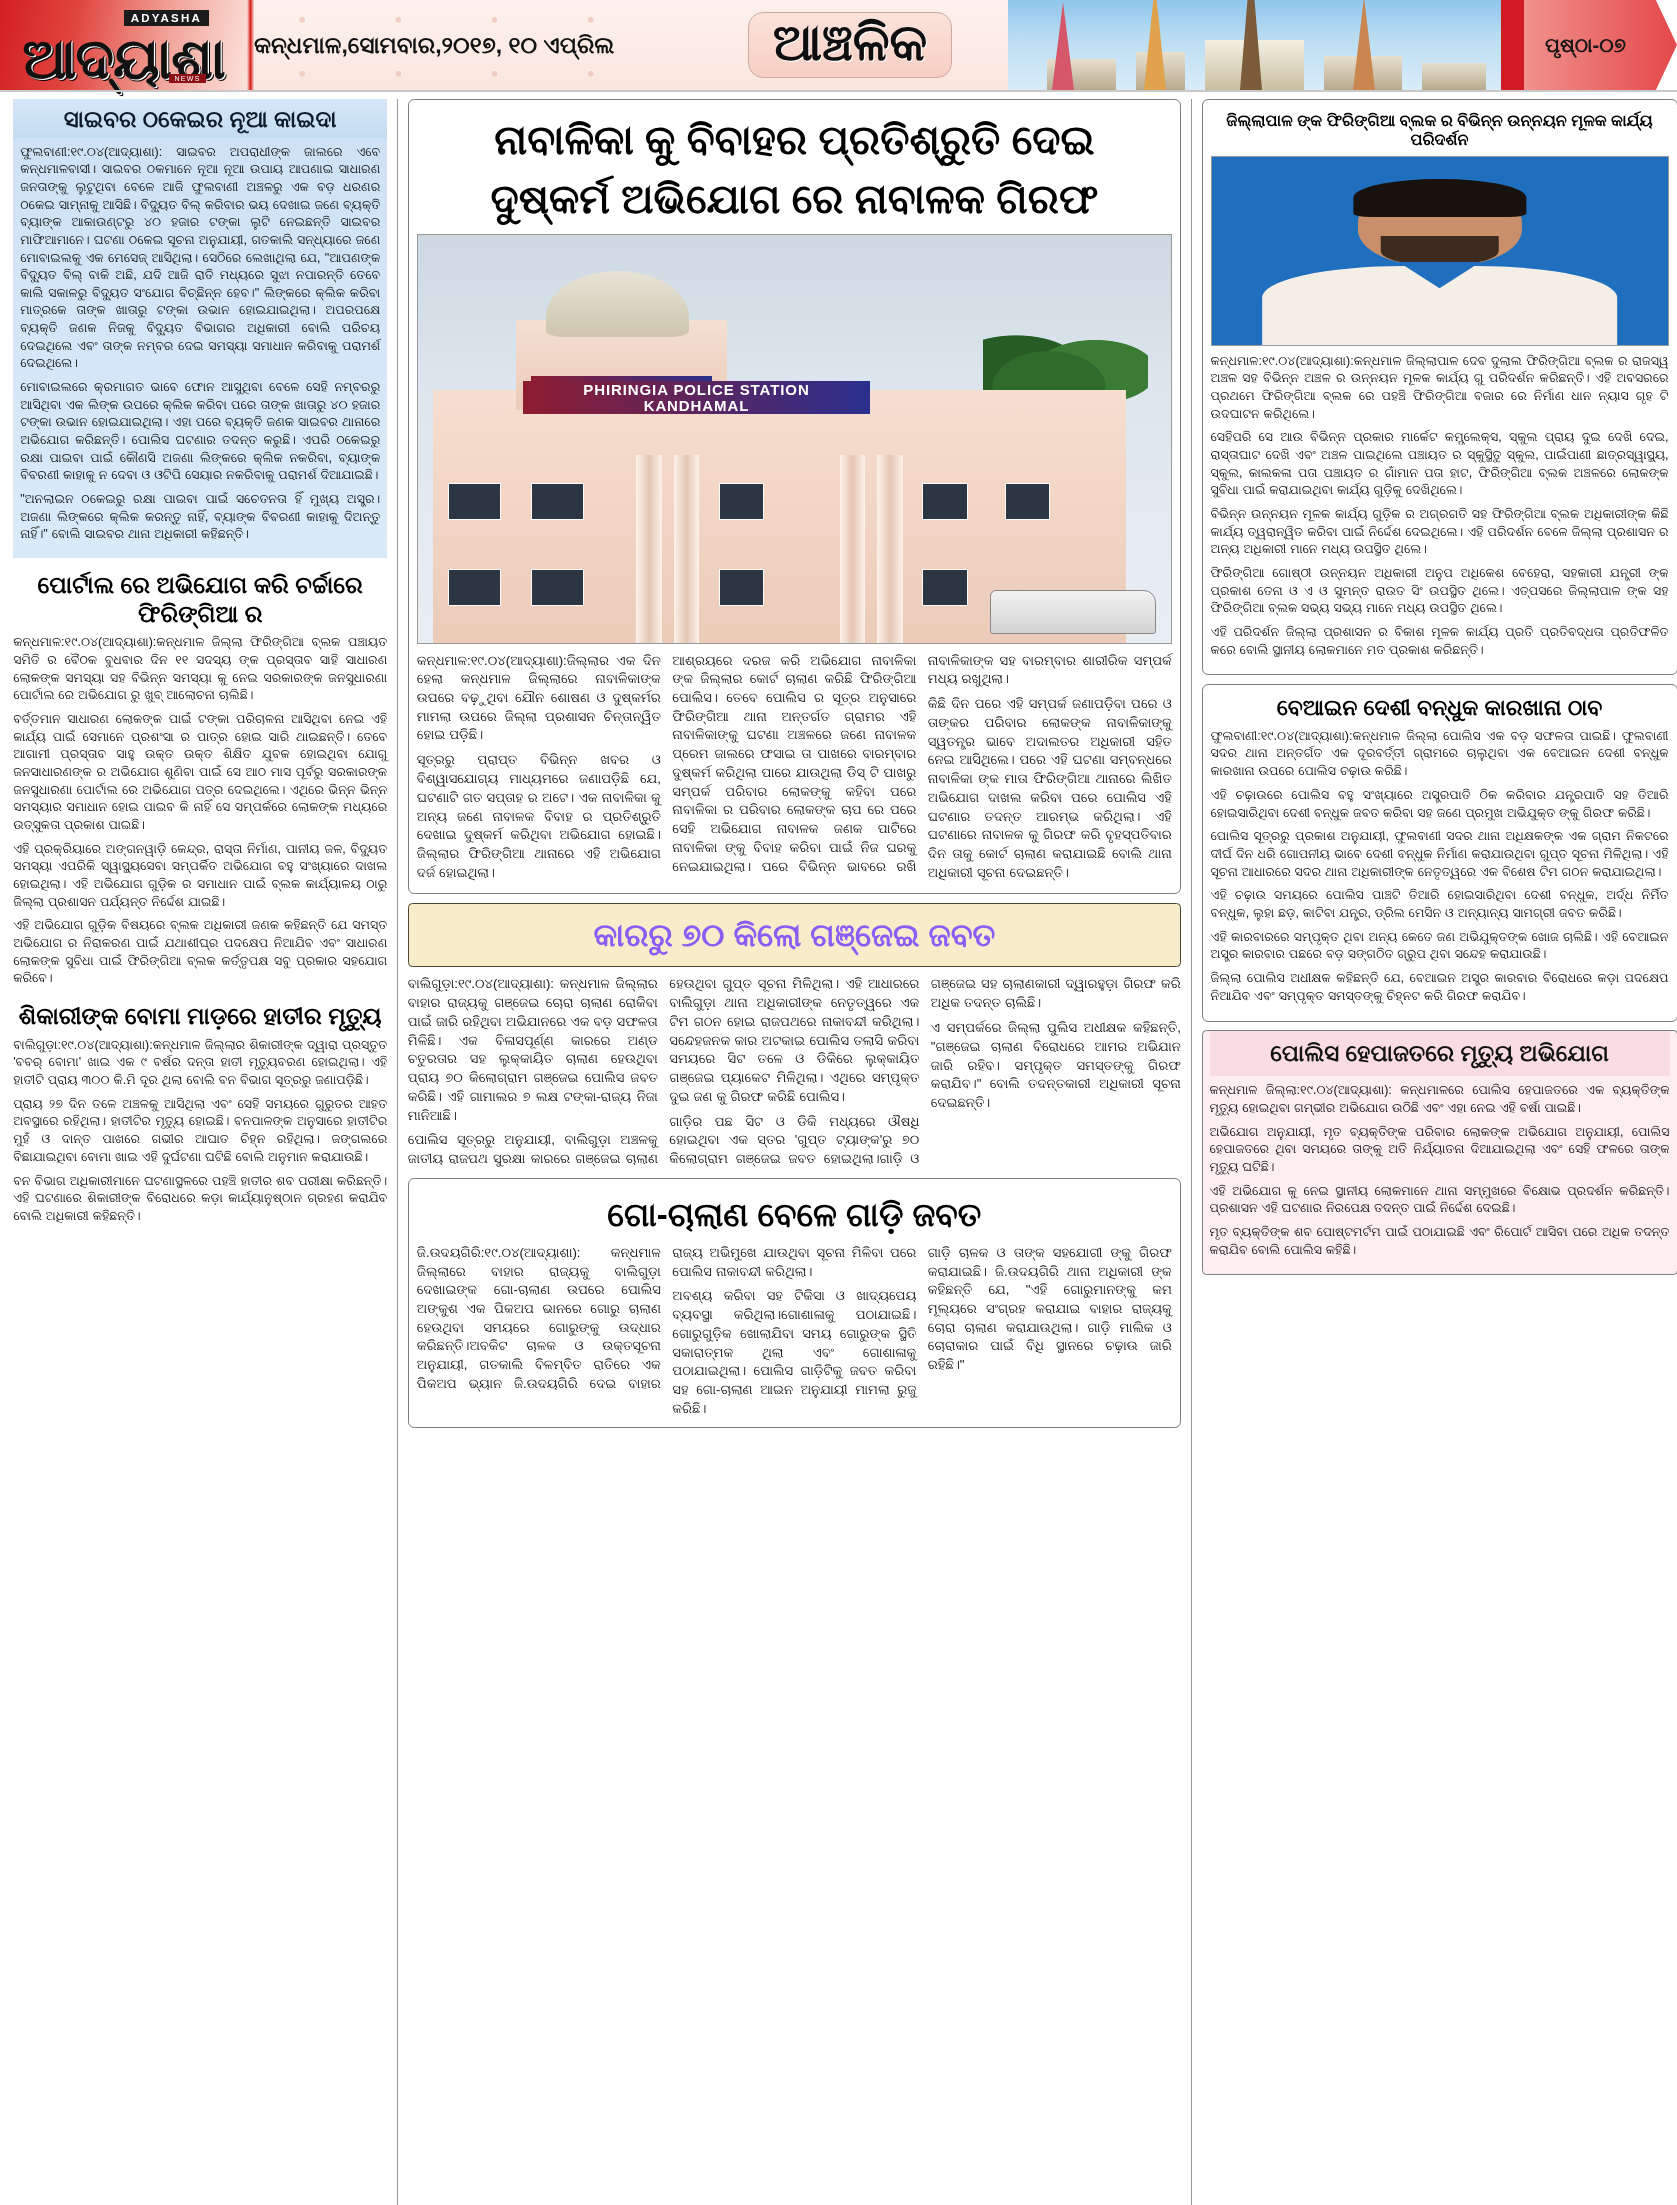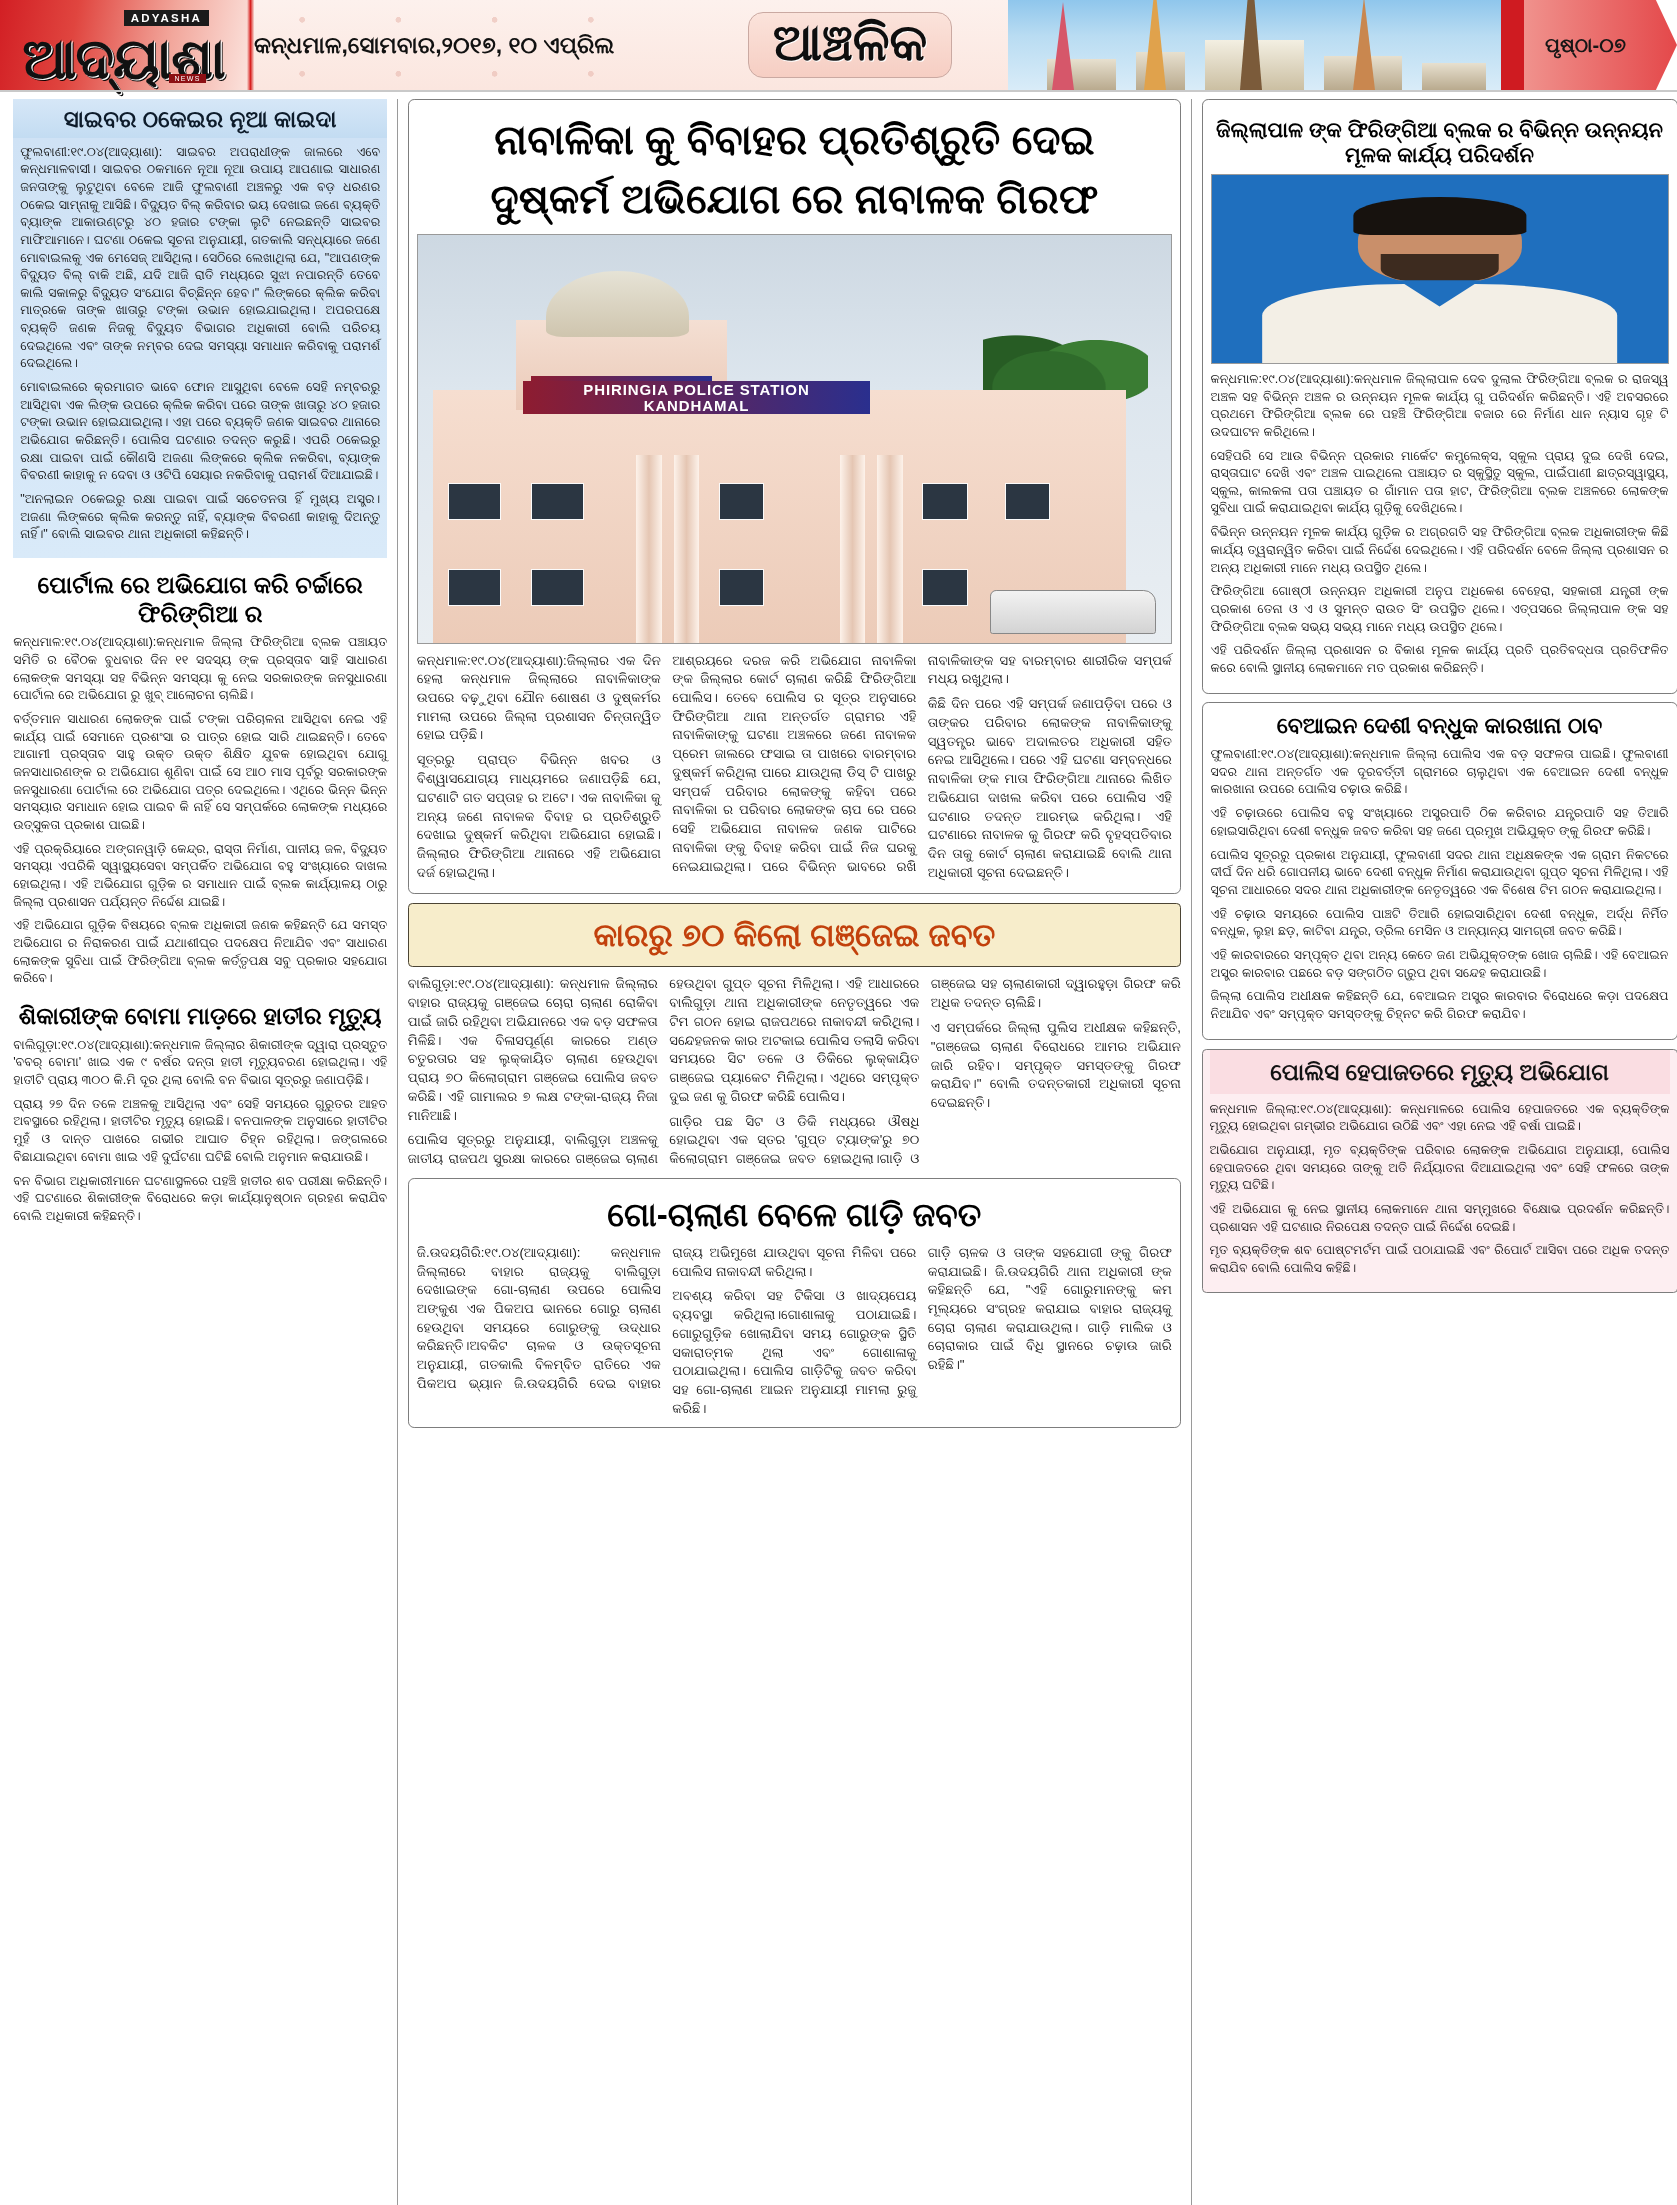--- a/index.html
+++ b/index.html
@@ -205,21 +205,21 @@
     border: 1.3px solid #4b4434;
     border-radius: 4.4px;
     background: #f7edcb;
     padding: 0;
     margin-bottom: 8px;
   }
   .hl-cream {
     text-align: center;
     font-size: 32px;
     font-weight: bold;
-    color: #c2410c;
+    color: #8b5cf6;
     line-height: 1.2;
     padding: 11.5px 4.4px 12.3px;
   }
   .hl-pink-wrap {
     background: #fadde2;
     padding: 8px 4.4px 8.8px;
     margin-bottom: 6.2px;
   }
   .hl-pink {
     text-align: center;
@@ -495,21 +495,21 @@
           <p class="txt">ଗାଡ଼ି ଚାଳକ ଓ ତାଙ୍କ ସହଯୋଗୀ ଙ୍କୁ ଗିରଫ କରାଯାଇଛି। ଜି.ଉଦୟଗିରି ଥାନା ଅଧିକାରୀ ଙ୍କ କହିଛନ୍ତି ଯେ, "ଏହି ଗୋରୁମାନଙ୍କୁ କମ ମୂଲ୍ୟରେ ସଂଗ୍ରହ କରାଯାଇ ବାହାର ରାଜ୍ୟକୁ ଚୋରା ଚାଲାଣ କରାଯାଉଥିଲା। ଗାଡ଼ି ମାଲିକ ଓ ଚୋରାକାର ପାଇଁ ବିଧି ସ୍ଥାନରେ ଚଢ଼ାଉ ଜାରି ରହିଛି।"</p>
         </div>
       </div>
     </div>
 
     <div class="divider"></div>
 
     <div class="col-right">
 
       <div class="card">
-        <div class="hl-plain" style="font-size:21px;padding-top:3.5px;margin-top:6px;">ଜିଲ୍ଲାପାଳ ଙ୍କ ଫିରିଙ୍ଗିଆ ବ୍ଲକ ର ବିଭିନ୍ନ ଉନ୍ନୟନ ମୂଳକ କାର୍ଯ୍ୟ ପରିଦର୍ଶନ</div>
+        <div class="hl-plain" style="font-size:16px;padding-top:3.5px;">ଜିଲ୍ଲାପାଳ ଙ୍କ ଫିରିଙ୍ଗିଆ ବ୍ଲକ ର ବିଭିନ୍ନ ଉନ୍ନୟନ ମୂଳକ କାର୍ଯ୍ୟ ପରିଦର୍ଶନ</div>
         <div class="portrait-photo">
           <div class="pp-body"></div>
           <div class="pp-head"></div>
           <div class="pp-hair"></div>
           <div class="pp-beard"></div>
           <div class="pp-collar"></div>
         </div>
         <div style="margin-top:7px;">
           <p class="txt txt-sm">କନ୍ଧମାଳ:୧୯.୦୪(ଆଦ୍ୟାଶା):କନ୍ଧମାଳ ଜିଲ୍ଲାପାଳ ଦେବ ଦୁଲାଲ ଫିରିଙ୍ଗିଆ ବ୍ଲକ ର ରାଜସ୍ୱ ଅଞ୍ଚଳ ସହ ବିଭିନ୍ନ ଅଞ୍ଚଳ ର ଉନ୍ନୟନ ମୂଳକ କାର୍ଯ୍ୟ ଗୁ ପରିଦର୍ଶନ କରିଛନ୍ତି। ଏହି ଅବସରରେ ପ୍ରଥମେ ଫିରିଙ୍ଗିଆ ବ୍ଲକ ରେ ପହଞ୍ଚି ଫିରିଙ୍ଗିଆ ବଜାର ରେ ନିର୍ମାଣ ଧାନ ନ୍ୟାସ ଗୃହ ଟି ଉଦଘାଟନ କରିଥିଲେ।</p>
           <p class="txt txt-sm">ସେହିପରି ସେ ଆଉ ବିଭିନ୍ନ ପ୍ରକାର ମାର୍କେଟ କମ୍ପ୍ଲେକ୍ସ, ସ୍କୁଲ ପ୍ରାୟ ଦୁଇ ଦେଖି ଦେଇ, ରାସ୍ତାଘାଟ ଦେଖି ଏବଂ ଅଞ୍ଚଳ ପାଇଥିଲେ ପଞ୍ଚାୟତ ର ସ୍କୁସ୍ଥିତୁ ସ୍କୁଲ, ପାଇଁପାଣୀ ଛାତ୍ରସ୍ୱାସ୍ଥ୍ୟ, ସ୍କୁଲ, କାଲକଳା ପତା ପଞ୍ଚାୟତ ର ଗାଁମାନ ପତା ହାଟ, ଫିରିଙ୍ଗିଆ ବ୍ଲକ ଅଞ୍ଚଳରେ ଲୋକଙ୍କ ସୁବିଧା ପାଇଁ କରାଯାଇଥିବା କାର୍ଯ୍ୟ ଗୁଡ଼ିକୁ ଦେଖିଥିଲେ।</p>

